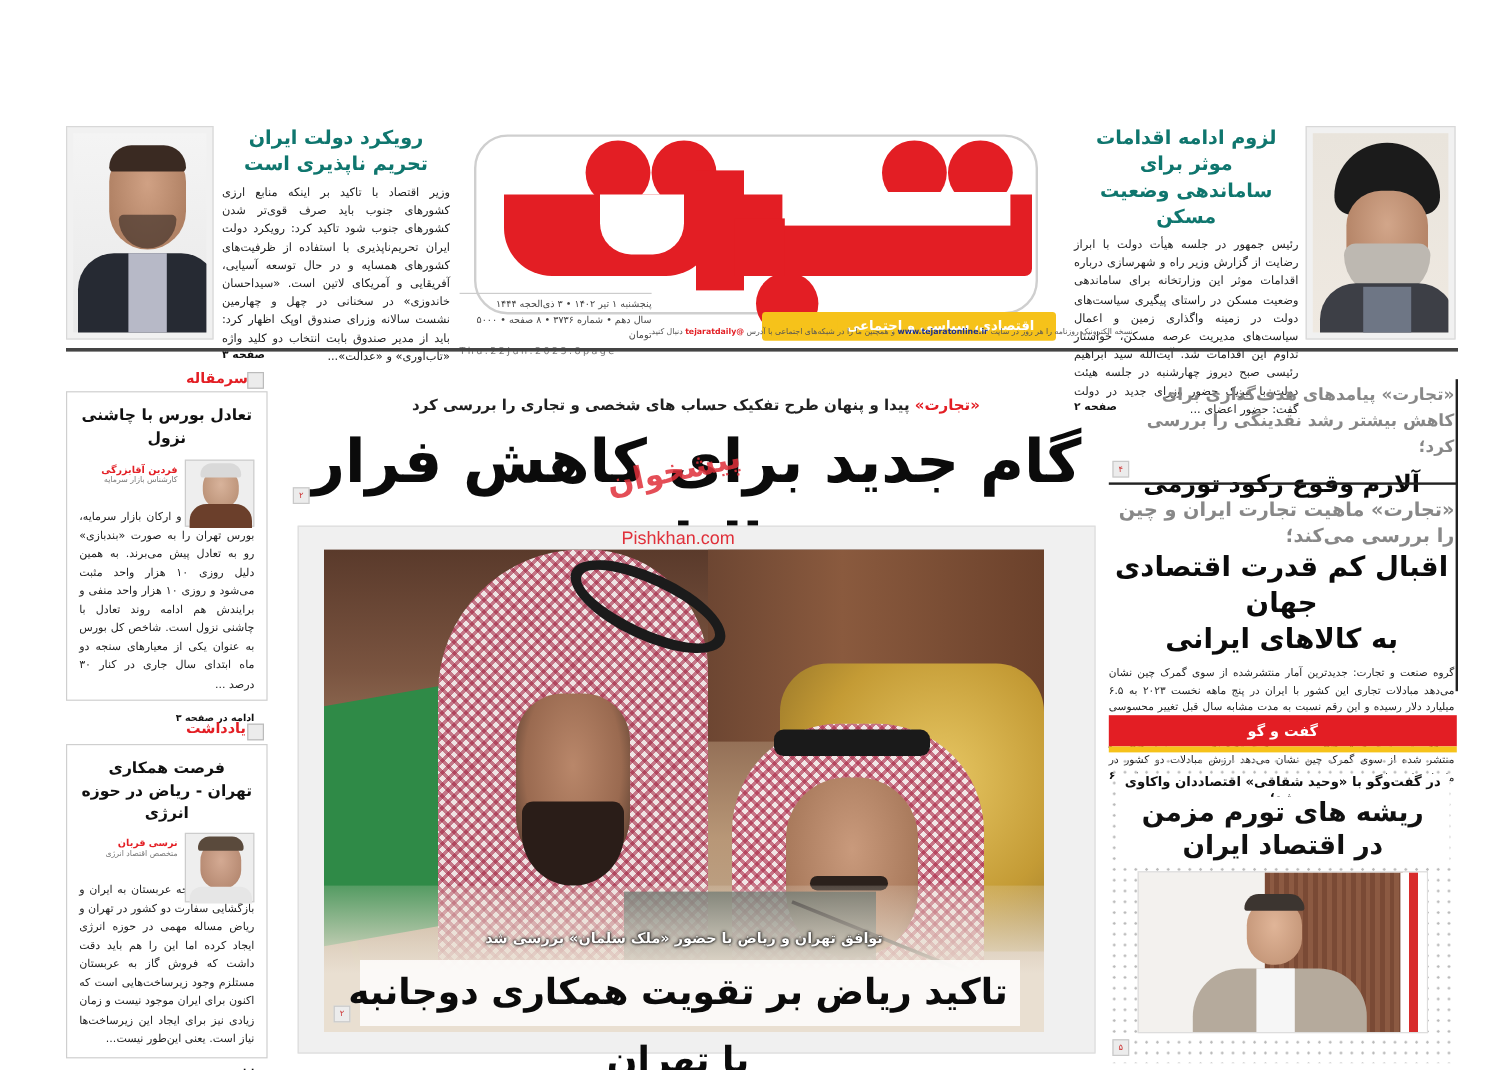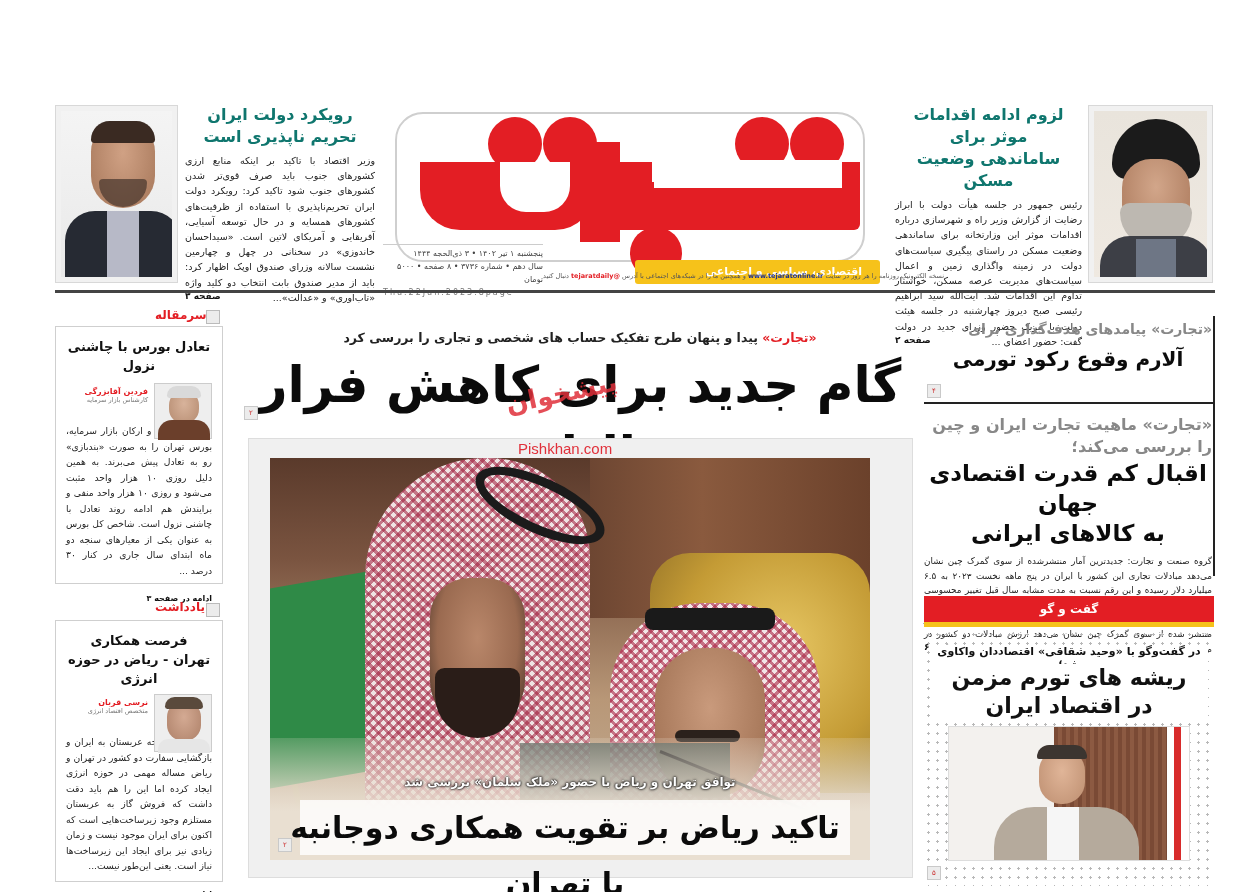--- a/index.html
+++ b/index.html
@@ -246,20 +246,21 @@
 <div class="pageno" style="left:278px; top:838px;">۲</div>
 
 <div class="watermark">پیشخوان</div>
 <div class="watermark-url">Pishkhan.com</div>
 
 <div class="right-vline"></div>
 
 <div class="abs" style="left:924px; top:318px; width:288px;">
   <div class="r-kicker">
     <div>«تجارت» پیامدهای هدف‌گذاری برای</div>
+    <div>کاهش بیشتر رشد نقدینگی را بررسی کرد؛</div>
   </div>
   <div class="r-head" style="font-size:20px; line-height:34px; margin-top:2px; ">آلارم وقوع رکود تورمی</div>
 </div>
 <div class="pageno" style="left:927px; top:384px;">۴</div>
 <div class="r-rule"></div>
 
 <div class="abs" style="left:924px; top:414px; width:288px;">
   <div class="r-kicker" style="font-size:16px; text-align:right;">«تجارت» ماهیت تجارت ایران و چین را بررسی می‌کند؛</div>
   <div class="r-head" style="font-size:23px; line-height:30px;">
     <div>اقبال کم قدرت اقتصادی جهان</div>

